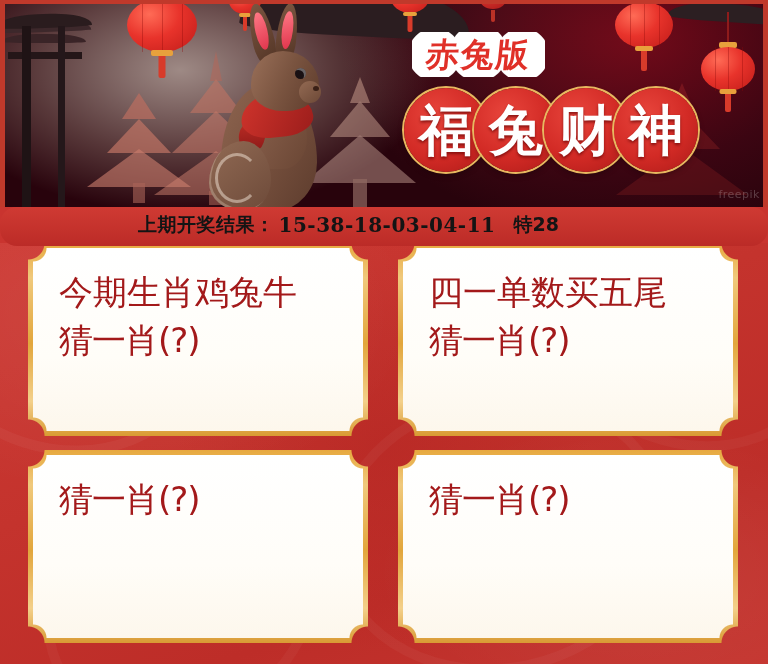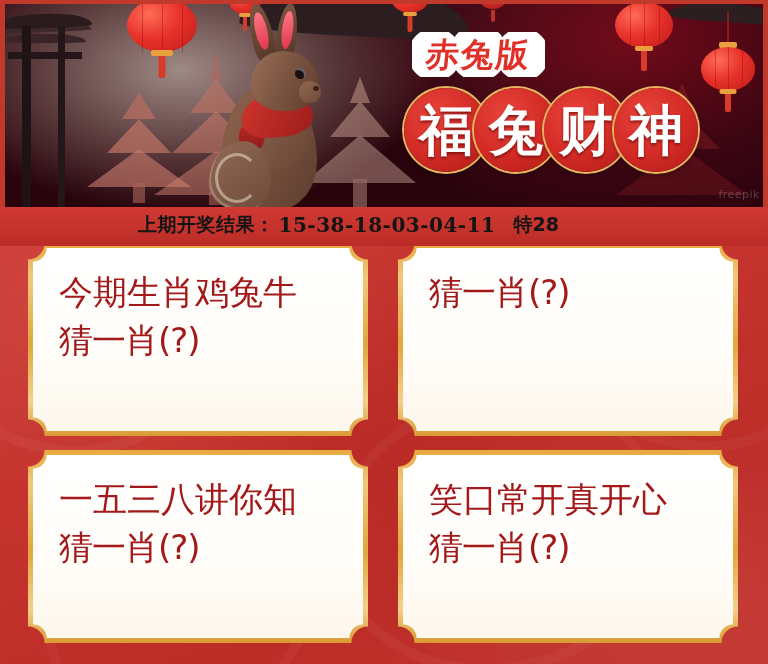--- a/index.html
+++ b/index.html
@@ -205,20 +205,21 @@
     font-family:"DejaVu Serif","Liberation Serif",serif;
     font-weight:bold;font-size:54px;line-height:1;color:#fff;
     text-shadow:0 2px 3px rgba(110,8,8,.75);
   }
 
   
   .resultbar{
     position:absolute;left:0;top:207px;width:768px;height:39px;
     background:linear-gradient(180deg,#cf3a33 0%,#c5322c 55%,#bb2b27 100%);
     z-index:5;
+    border-radius:17px;
   }
   .resultbar .inner{
     position:absolute;left:138px;top:0;height:36px;
     display:flex;align-items:center;
   }
   .res-label{
     font-family:"DejaVu Sans","Liberation Sans",sans-serif;
     font-weight:bold;font-size:19px;color:#141414;letter-spacing:.5px;
   }
   .res-nums{
@@ -473,34 +474,33 @@
 
       <div class="card c1">
         <div class="card-inner">
           <div class="card-line">今期生肖鸡兔牛</div>
           <div class="card-line l2">猜一肖(?)</div>
         </div>
       </div>
 
       <div class="card c2">
         <div class="card-inner">
+          <div class="card-line">四一单数买五尾</div>
           <div class="card-line l2">猜一肖(?)</div>
         </div>
       </div>
 
       <div class="card c3">
         <div class="card-inner">
-          <div class="card-line">一五三八讲你知</div>
           <div class="card-line l2">猜一肖(?)</div>
         </div>
       </div>
 
       <div class="card c4">
         <div class="card-inner">
-          <div class="card-line">笑口常开真开心</div>
           <div class="card-line l2">猜一肖(?)</div>
         </div>
       </div>
 
     </div>
   </div>
 
 </div>
 
 </body></html>

